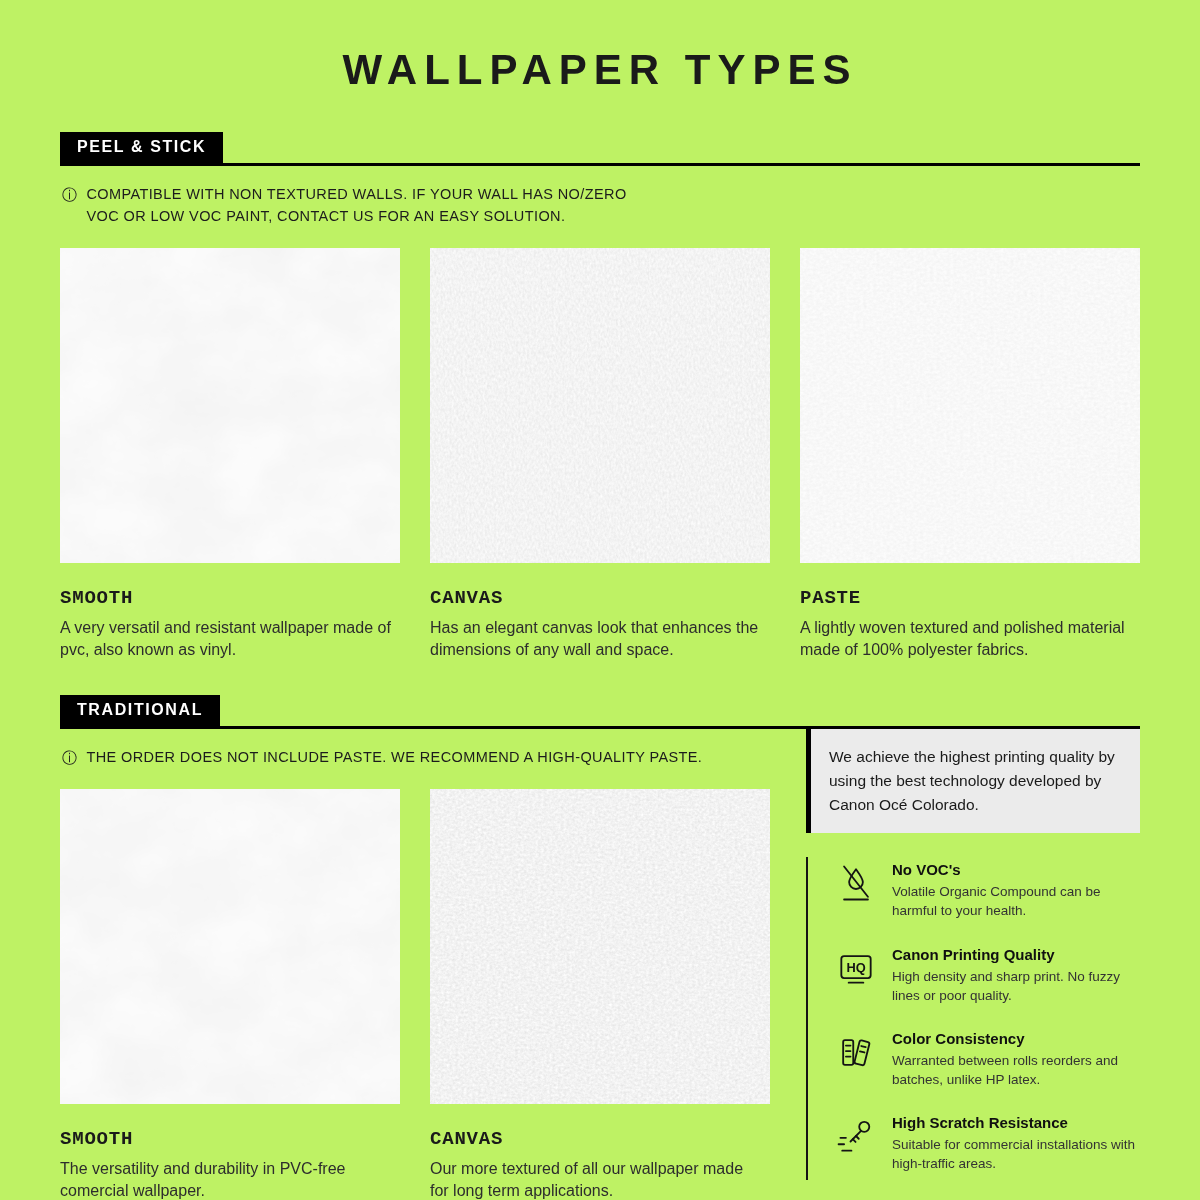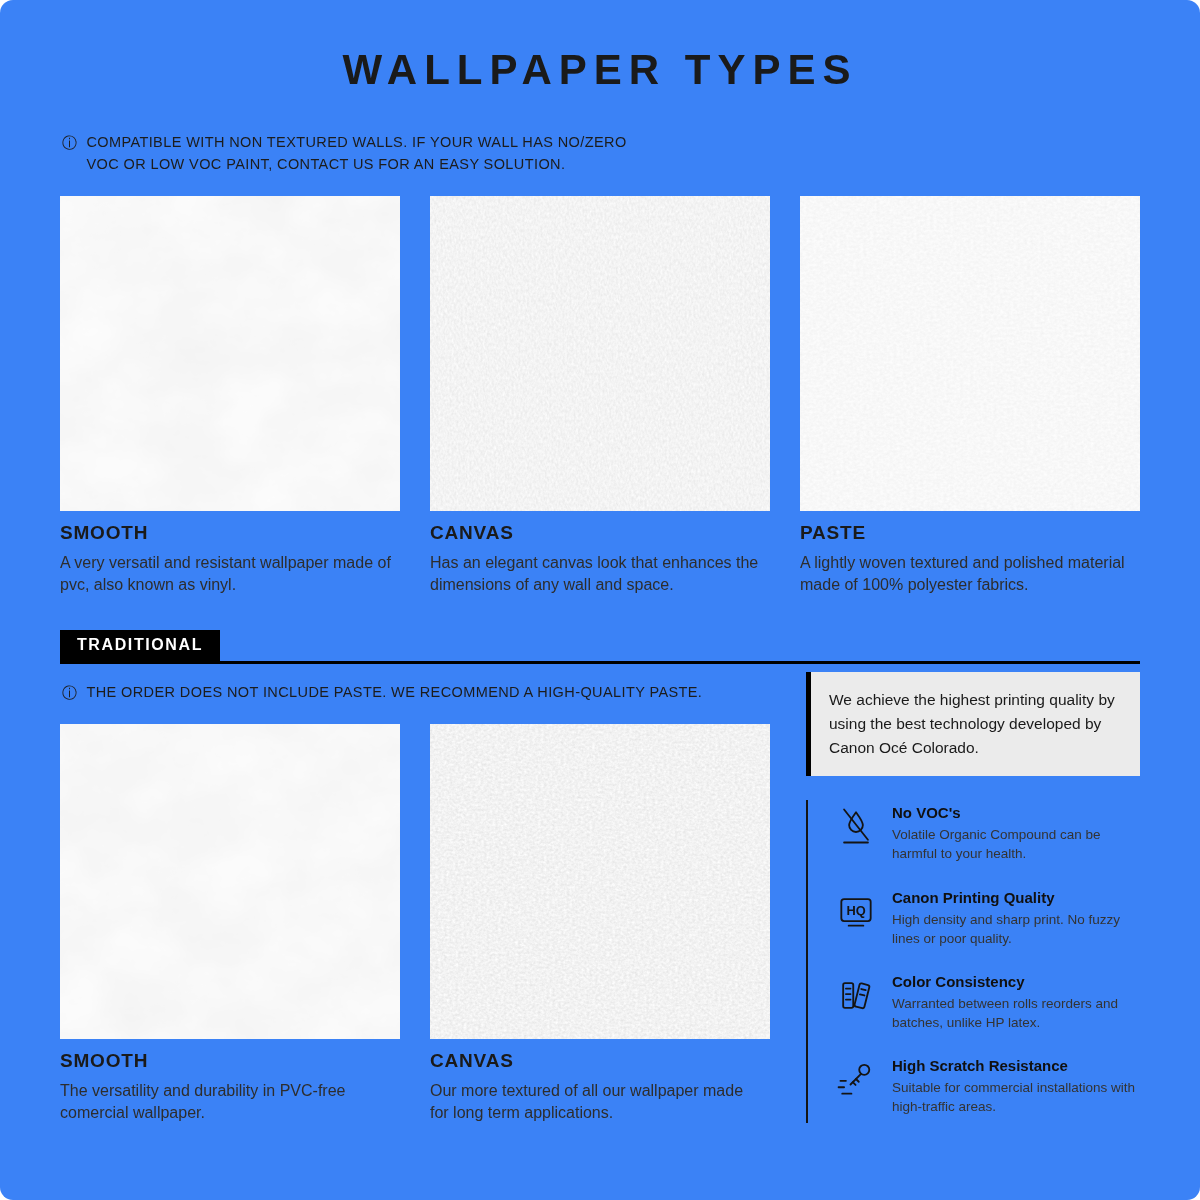--- a/index.html
+++ b/index.html
@@ -1,20 +1,19 @@
 <!DOCTYPE html>
 <html><head>
 <meta charset="utf-8">
 <style>
   html,body{margin:0;padding:0;background:#fff;}
   .page{
     width:1200px;height:1200px;box-sizing:border-box;
-    background:#3b82f6;color:#111;overflow:hidden;position:relative;
+    background:#bef264;color:#111;overflow:hidden;position:relative;
     font-family:"Liberation Sans",sans-serif;
-    border-radius:13px;
   }
   .title-wrap{width:880px;margin:0 auto;padding-top:46px;text-align:center;}
   .title{
     margin:0;font-size:42px;font-weight:700;letter-spacing:7px;color:#1a1a1a;
   }
   .section{margin:34px 60px 0 60px;}
   .section.first{margin-top:38px;}
   .sec-head{border-bottom:3px solid #000;}
   .sec-label{
     display:inline-block;background:#000;color:#fff;
@@ -25,26 +24,26 @@
     display:flex;gap:9px;margin:18px 0 20px 2px;
     font-size:14.5px;font-weight:500;letter-spacing:.4px;
     color:#1c1c1c;line-height:1.5;
   }
   .note .info{font-size:15px;line-height:1.4;}
   .note-text.w-narrow{max-width:545px;}
   .row{display:flex;gap:30px;}
   .col{margin:0;width:340px;}
   .swatch{height:315px;background:#f4f4f3;overflow:hidden;}
   .swatch svg{display:block;width:100%;height:100%;}
-  .sw-name{margin-top:11px;font-size:19px;font-weight:700;letter-spacing:.8px;color:#1a1a1a;}
+  .sw-name{margin-top:24px;font-size:19px;font-weight:700;letter-spacing:.8px;color:#1a1a1a;font-family:Liberation Mono, monospace;}
   .sw-desc{margin-top:8px;font-size:16px;line-height:1.4;color:#2d2d2d;max-width:335px;}
   
   .t-grid{display:flex;gap:36px;align-items:flex-start;}
   .t-left{width:710px;}
-  .t-aside{flex:1;min-width:0;padding-top:8px;}
+  .t-aside{flex:1;min-width:0;}
   .quote{
     background:#ebebeb;border-left:5px solid #000;
     padding:16px 18px;font-size:15.5px;line-height:1.55;color:#1a1a1a;
   }
   .features{
     margin-top:24px;border-left:2px solid #141414;
     padding:4px 0 6px 26px;display:flex;flex-direction:column;gap:25px;
   }
   .feature{display:flex;gap:14px;align-items:flex-start;}
   .f-icon{width:44px;height:44px;flex:none;}
@@ -57,20 +56,23 @@
 </head>
 <body>
 
 <div class="page">
 
   <div class="title-wrap">
     <h1 class="title">WALLPAPER TYPES</h1>
   </div>
 
   <section class="section first">
+    <div class="sec-head">
+      <span class="sec-label">PEEL &amp; STICK</span>
+    </div>
     <div class="note">
       <span class="info">ⓘ</span>
       <span class="note-text w-narrow">COMPATIBLE WITH NON TEXTURED WALLS. IF YOUR WALL HAS NO/ZERO VOC OR LOW VOC PAINT, CONTACT US FOR AN EASY SOLUTION.</span>
     </div>
     <div class="row">
 
       <figure class="col">
         <div class="swatch">
           <svg aria-hidden="true">
             <filter id="tex-ps-smooth">

